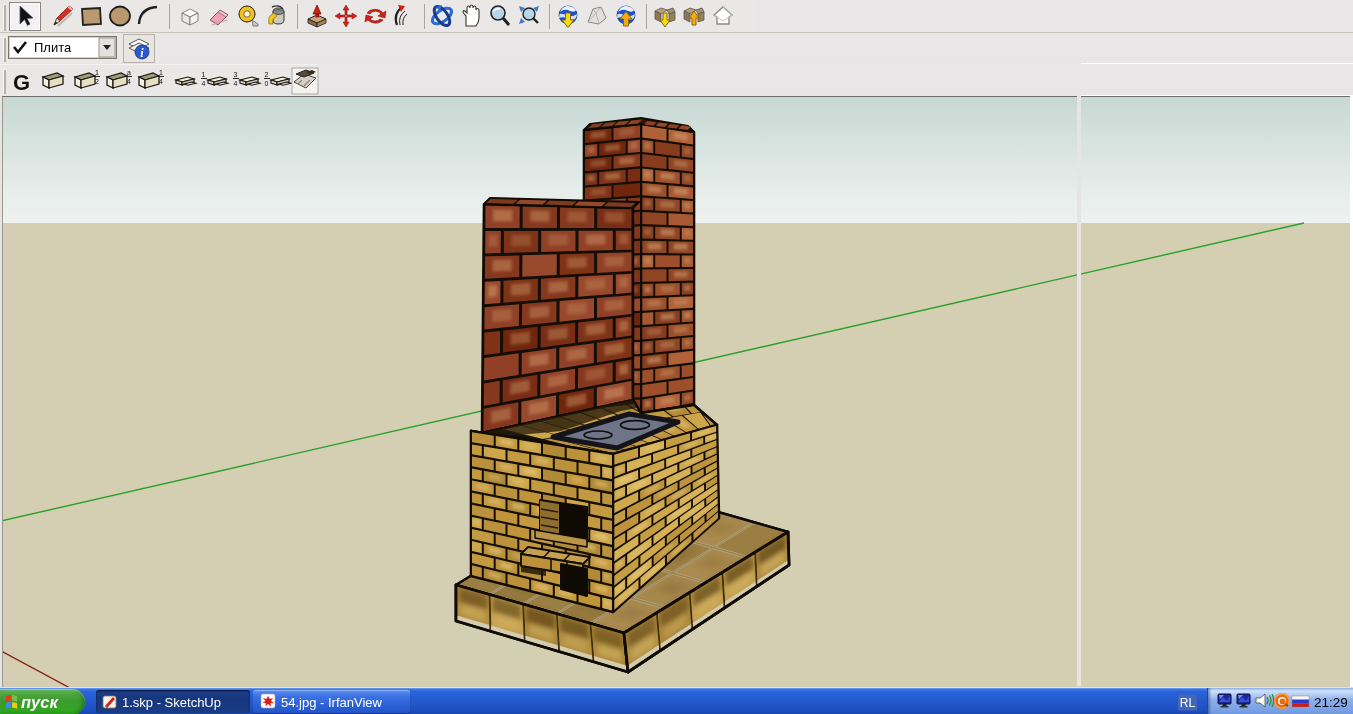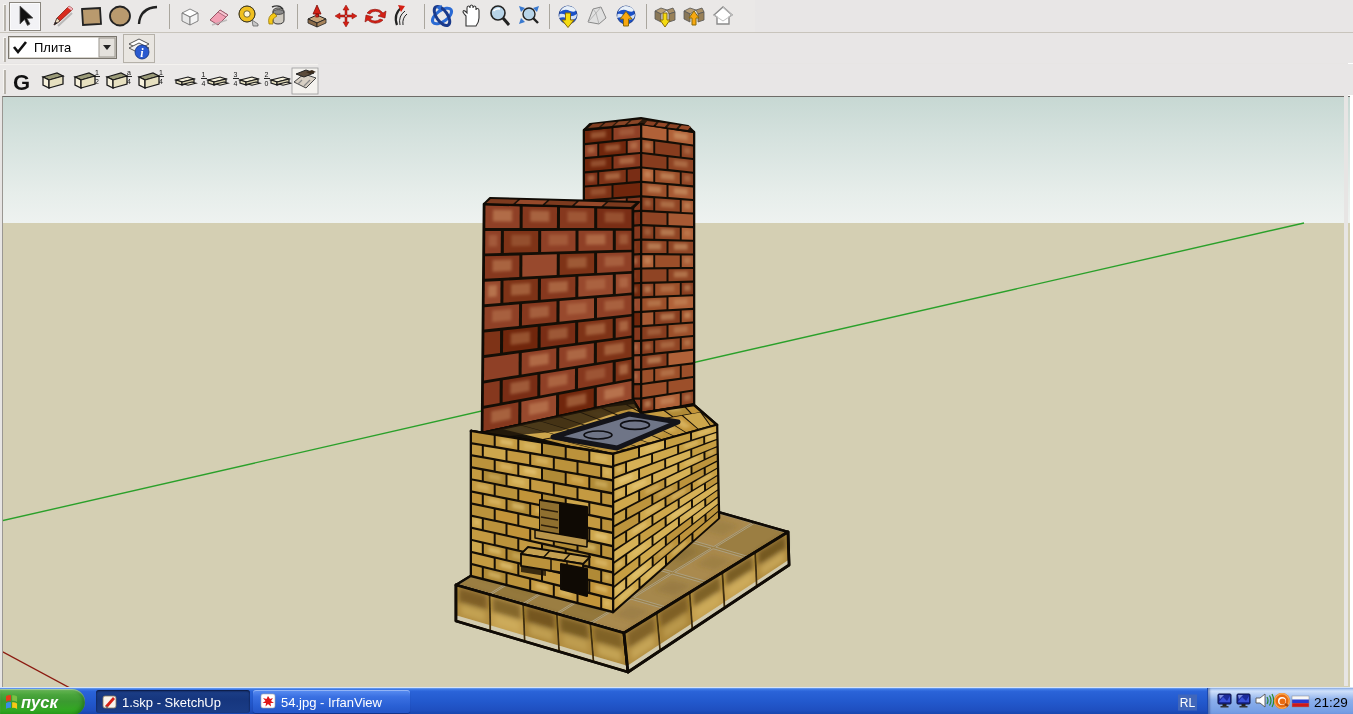--- a/index.html
+++ b/index.html
@@ -1,15 +1,15 @@
 <!DOCTYPE html>
 <html><head><meta charset="utf-8"><style>
 html,body{margin:0;padding:0;width:1353px;height:714px;overflow:hidden;
 font-family:"Liberation Sans",sans-serif;}
-#app{position:absolute;left:0;top:0;width:1348px;height:714px;background:#e7e5e4;}
+#app{position:absolute;left:0;top:0;width:1081px;height:714px;background:#e7e5e4;}
 #tb1{position:absolute;left:0;top:0;width:755px;height:32px;background:#eae8e7;
 border-bottom:1px solid #c8c4bc;}
 #tb1r{position:absolute;left:755px;top:0;width:598px;height:32px;background:#e8e6e6;
 border-bottom:1px solid #c8c4bc;}
 #tb2{position:absolute;left:0;top:33px;width:160px;height:30px;background:#eae8e7;}
 #tb2r{position:absolute;left:160px;top:33px;width:1193px;height:30px;background:#e8e6e6;}
 #tb3{position:absolute;left:0;top:64px;width:318px;height:31px;background:#eae8e7;
 border-top:1px solid #f4f2ef;}
 #tb3r{position:absolute;left:318px;top:64px;width:1035px;height:31px;background:#e8e6e6;}
 #tbsvg{position:absolute;left:0;top:0;}

